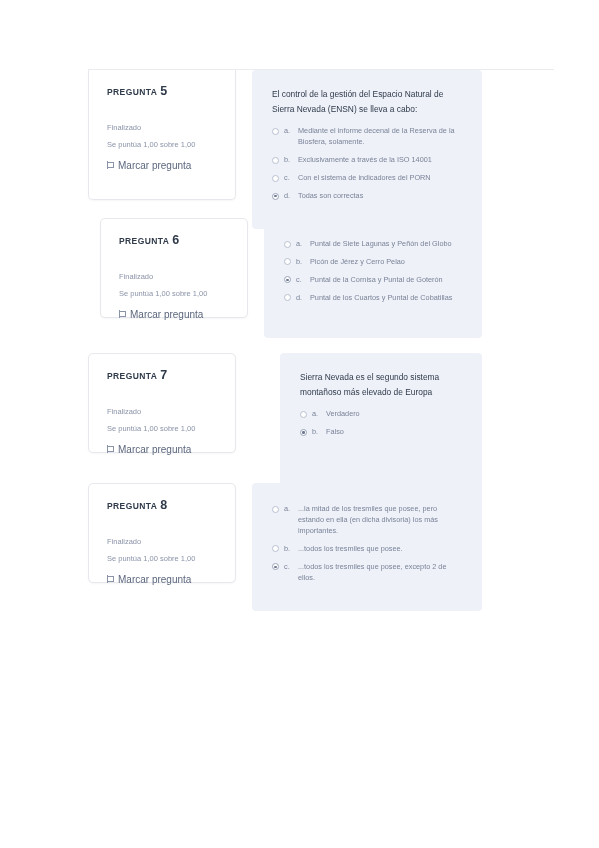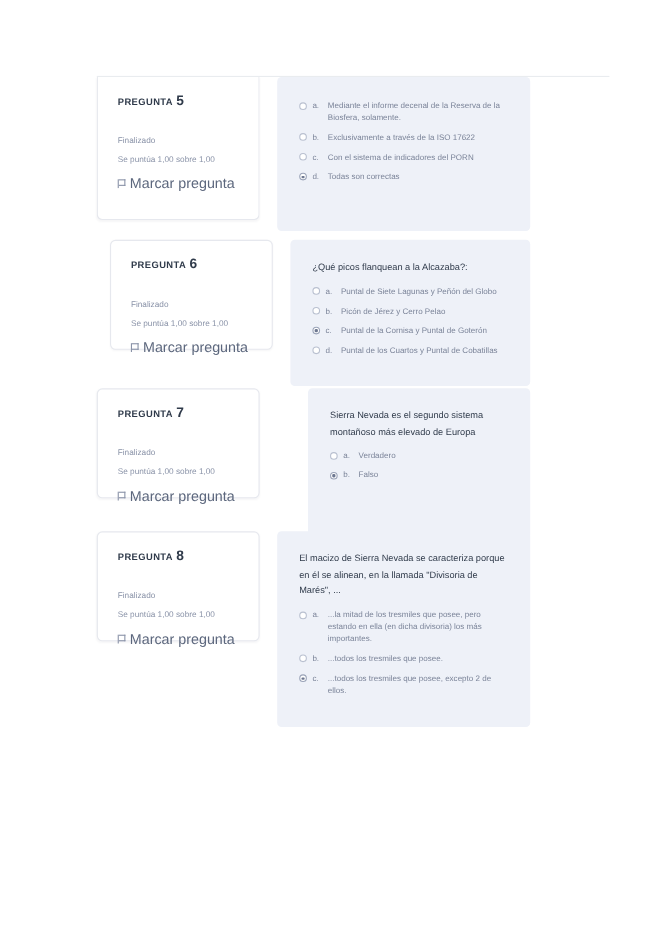--- a/index.html
+++ b/index.html
@@ -80,21 +80,21 @@
     font-size: 7.5px;
     color: #8a93a8;
     line-height: 1.3;
   }
 
   .q-flag {
     margin-top: 9px;
     display: flex;
     align-items: center;
     gap: 4px;
-    font-size: 13px;
+    font-size: 10px;
     color: #6b7governance;
     color: #5c677d;
     line-height: 1.3;
   }
   .flag-icon {
     display: inline-block;
     width: 7px;
     height: 8px;
     position: relative;
     flex: 0 0 7px;
@@ -209,30 +209,31 @@
         <span>PREGUNTA</span><span class="qnum">5</span>
       </div>
       <div class="q-state">Finalizado</div>
       <div class="q-grade">Se puntúa 1,00 sobre 1,00</div>
       <div class="q-flag">
         <span class="flag-icon"></span>
         <span>Marcar pregunta</span>
       </div>
     </div>
     <div class="content-panel">
+      <div class="q-text">El control de la gestión del Espacio Natural de Sierra Nevada (ENSN) se lleva a cabo:</div>
       <div class="answers">
         <div class="answer-row">
           <span class="radio"></span>
           <span class="ans-letter">a.</span>
           <span class="ans-text">Mediante el informe decenal de la Reserva de la Biosfera, solamente.</span>
         </div>
         <div class="answer-row">
           <span class="radio"></span>
           <span class="ans-letter">b.</span>
-          <span class="ans-text">Exclusivamente a través de la ISO 17622</span>
+          <span class="ans-text">Exclusivamente a través de la ISO 14001</span>
         </div>
         <div class="answer-row">
           <span class="radio"></span>
           <span class="ans-letter">c.</span>
           <span class="ans-text">Con el sistema de indicadores del PORN</span>
         </div>
         <div class="answer-row">
           <span class="radio checked"></span>
           <span class="ans-letter">d.</span>
           <span class="ans-text">Todas son correctas</span>
@@ -247,21 +248,20 @@
         <span>PREGUNTA</span><span class="qnum">6</span>
       </div>
       <div class="q-state">Finalizado</div>
       <div class="q-grade">Se puntúa 1,00 sobre 1,00</div>
       <div class="q-flag">
         <span class="flag-icon"></span>
         <span>Marcar pregunta</span>
       </div>
     </div>
     <div class="content-panel">
-      <div class="q-text">¿Qué picos flanquean a la Alcazaba?:</div>
       <div class="answers">
         <div class="answer-row">
           <span class="radio"></span>
           <span class="ans-letter">a.</span>
           <span class="ans-text">Puntal de Siete Lagunas y Peñón del Globo</span>
         </div>
         <div class="answer-row">
           <span class="radio"></span>
           <span class="ans-letter">b.</span>
           <span class="ans-text">Picón de Jérez y Cerro Pelao</span>
@@ -315,21 +315,20 @@
         <span>PREGUNTA</span><span class="qnum">8</span>
       </div>
       <div class="q-state">Finalizado</div>
       <div class="q-grade">Se puntúa 1,00 sobre 1,00</div>
       <div class="q-flag">
         <span class="flag-icon"></span>
         <span>Marcar pregunta</span>
       </div>
     </div>
     <div class="content-panel">
-      <div class="q-text">El macizo de Sierra Nevada se caracteriza porque en él se alinean, en la llamada "Divisoria de Marés", ...</div>
       <div class="answers">
         <div class="answer-row">
           <span class="radio"></span>
           <span class="ans-letter">a.</span>
           <span class="ans-text">...la mitad de los tresmiles que posee, pero estando en ella (en dicha divisoria) los más importantes.</span>
         </div>
         <div class="answer-row">
           <span class="radio"></span>
           <span class="ans-letter">b.</span>
           <span class="ans-text">...todos los tresmiles que posee.</span>

